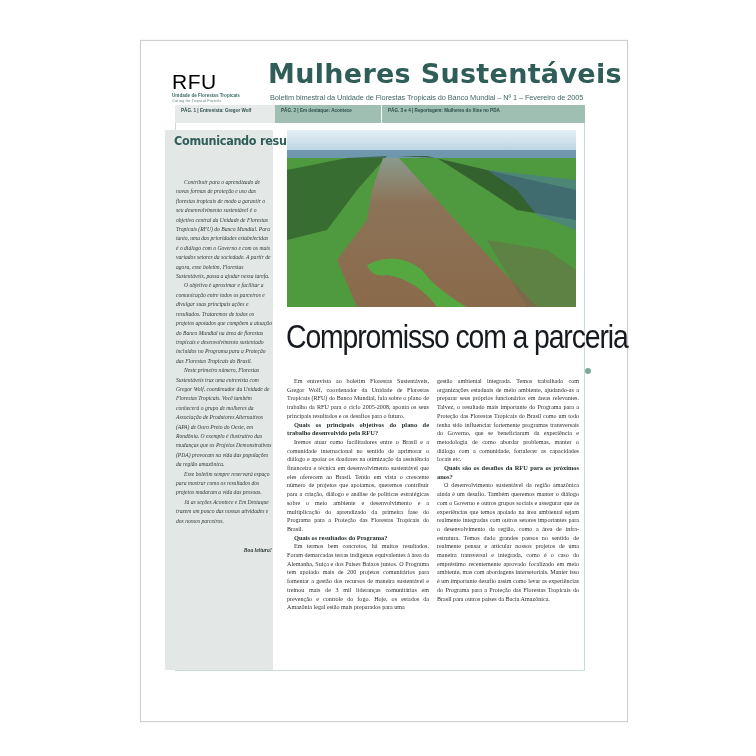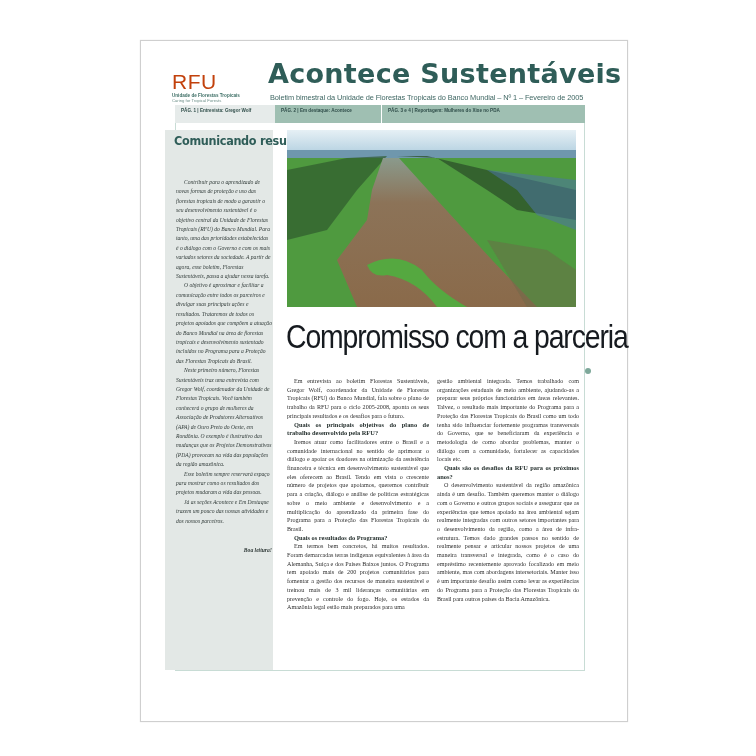--- a/index.html
+++ b/index.html
@@ -1,19 +1,19 @@
 <!DOCTYPE html>
 <html><head>
 <meta charset="utf-8">
 <style>
   html, body { margin:0; padding:0; }
   body { width:756px; height:756px; background:#ffffff; position:relative; overflow:hidden; font-family:"Liberation Sans", sans-serif; }
   .page { position:absolute; left:140px; top:40px; width:486px; height:680px; background:#fff; border:1px solid #cfcfcf; box-shadow:0 0 1px #ddd; }
   .logo { position:absolute; left:172px; top:72px; }
-  .logo-rfu { font-family:"Liberation Sans", sans-serif; font-size:21px; color:#c2410c; letter-spacing:0.5px; line-height:20px; }
+  .logo-rfu { font-family:"Liberation Sans", sans-serif; font-size:21px; color:#000000; letter-spacing:0.5px; line-height:20px; }
   .logo-sub1 { font-size:4.6px; color:#3e6f66; font-weight:bold; margin-top:1px; white-space:nowrap; }
   .logo-sub2 { font-size:4.2px; color:#6c8f88; white-space:nowrap; }
   .title { position:absolute; left:268px; top:58px; font-family:"DejaVu Sans", sans-serif; font-weight:bold; font-size:27px; color:#2f5d58; letter-spacing:0.3px; white-space:nowrap; }
   .subtitle { position:absolute; left:270px; top:93px; font-size:7.4px; color:#3f6763; white-space:nowrap; letter-spacing:-0.1px;text-align:center; }
   .navbar { position:absolute; left:175px; top:105px; width:410px; height:18px; display:flex; }
   .navcell { font-size:4.6px; font-weight:bold; color:#2f4d49; padding:3px 6px; box-sizing:border-box; }
   .nav1 { width:100px; background:#e6ebea; }
   .nav2 { width:106px; background:#9fbfb2; }
   .nav3 { width:204px; background:#9fbfb2; border-left:1px solid #fff; }
   .frame { position:absolute; left:175px; top:123px; width:410px; height:548px; border:1px solid #c8dcd5; border-top:none; box-sizing:border-box; }
@@ -37,21 +37,21 @@
 <body>
 
 <div class="page"></div>
 
 <div class="logo">
   <div class="logo-rfu">RFU</div>
   <div class="logo-sub1">Unidade de Florestas Tropicais</div>
   <div class="logo-sub2">Caring for Tropical Forests</div>
 </div>
 
-<div class="title">Acontece Sustentáveis</div>
+<div class="title">Mulheres Sustentáveis</div>
 <div class="subtitle">Boletim bimestral da Unidade de Florestas Tropicais do Banco Mundial – Nº 1 – Fevereiro de 2005</div>
 
 <div class="navbar">
   <div class="navcell nav1">PÁG. 1 | Entrevista: Gregor Wolf</div>
   <div class="navcell nav2">PÁG. 2 | Em destaque: Acontece</div>
   <div class="navcell nav3">PÁG. 3 e 4 | Reportagem: Mulheres do Xixe no PDA</div>
 </div>
 
 <div class="frame"></div>
 

